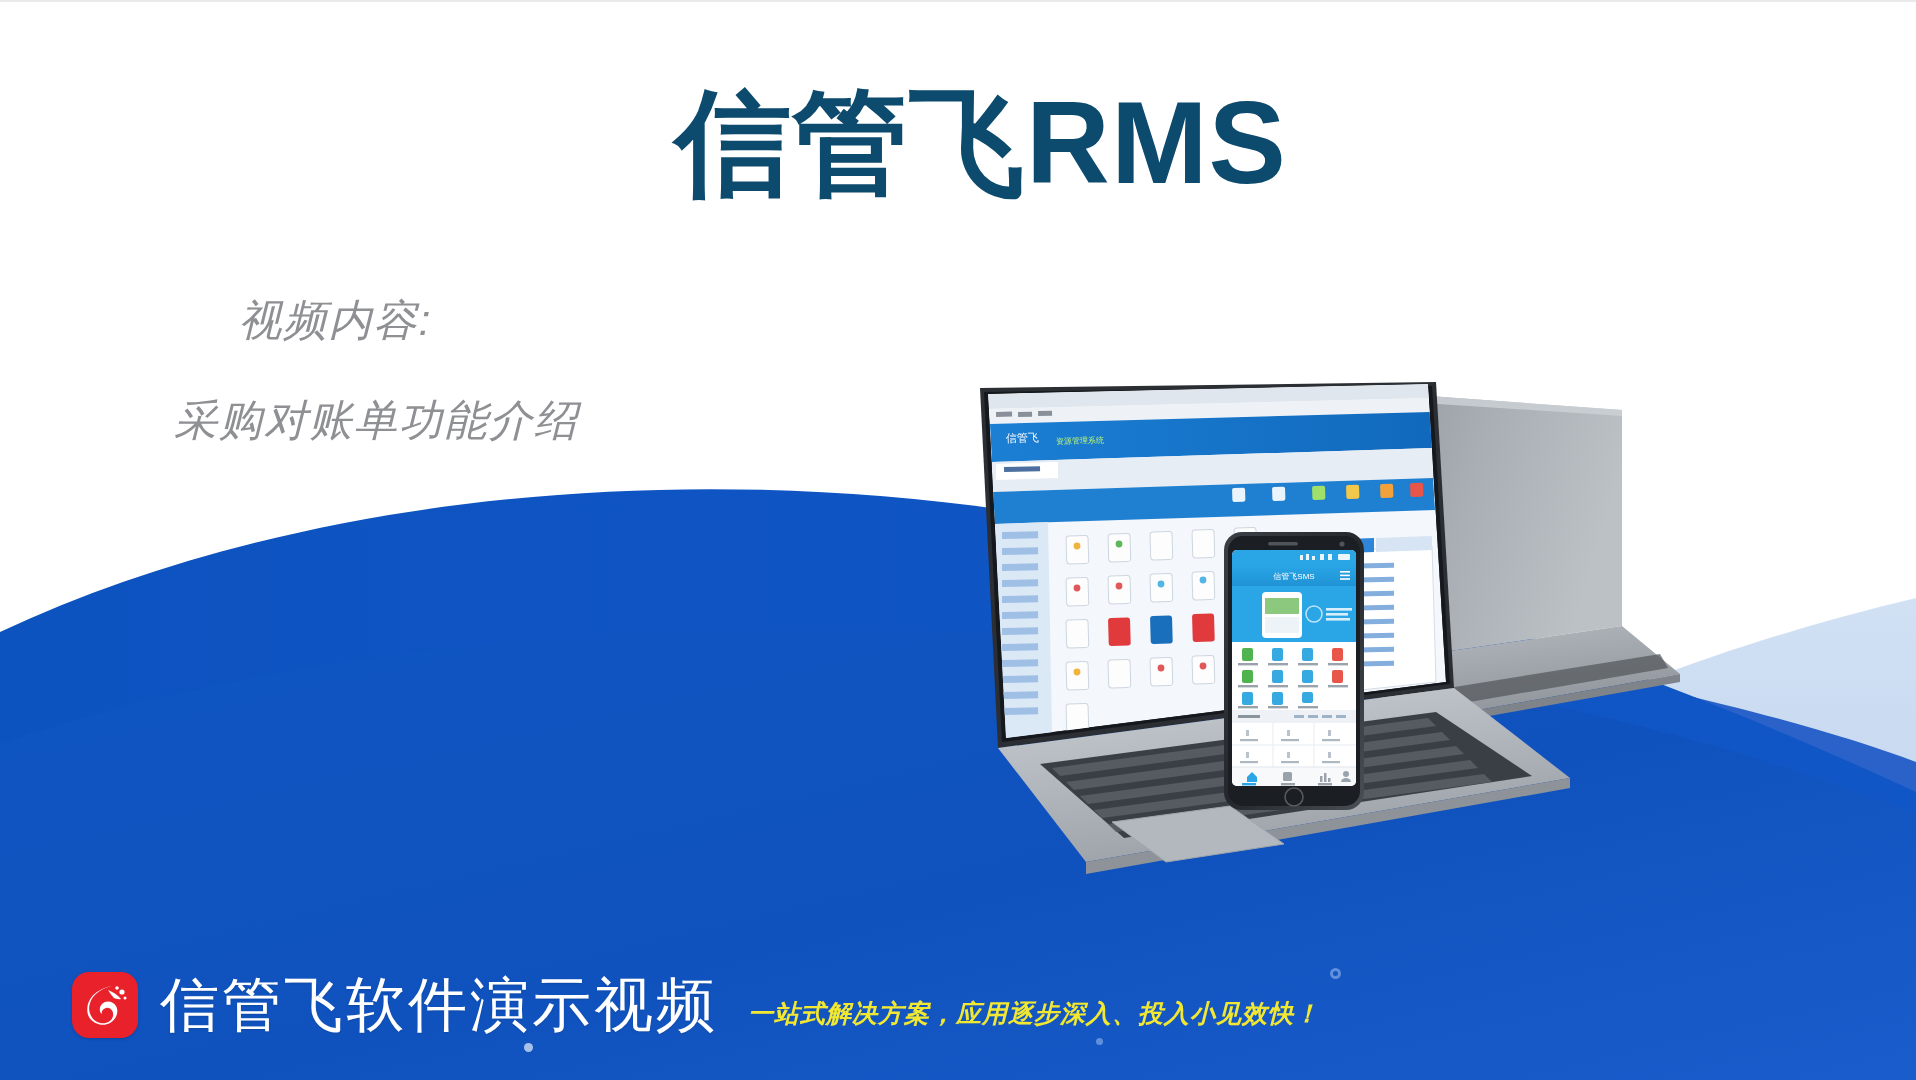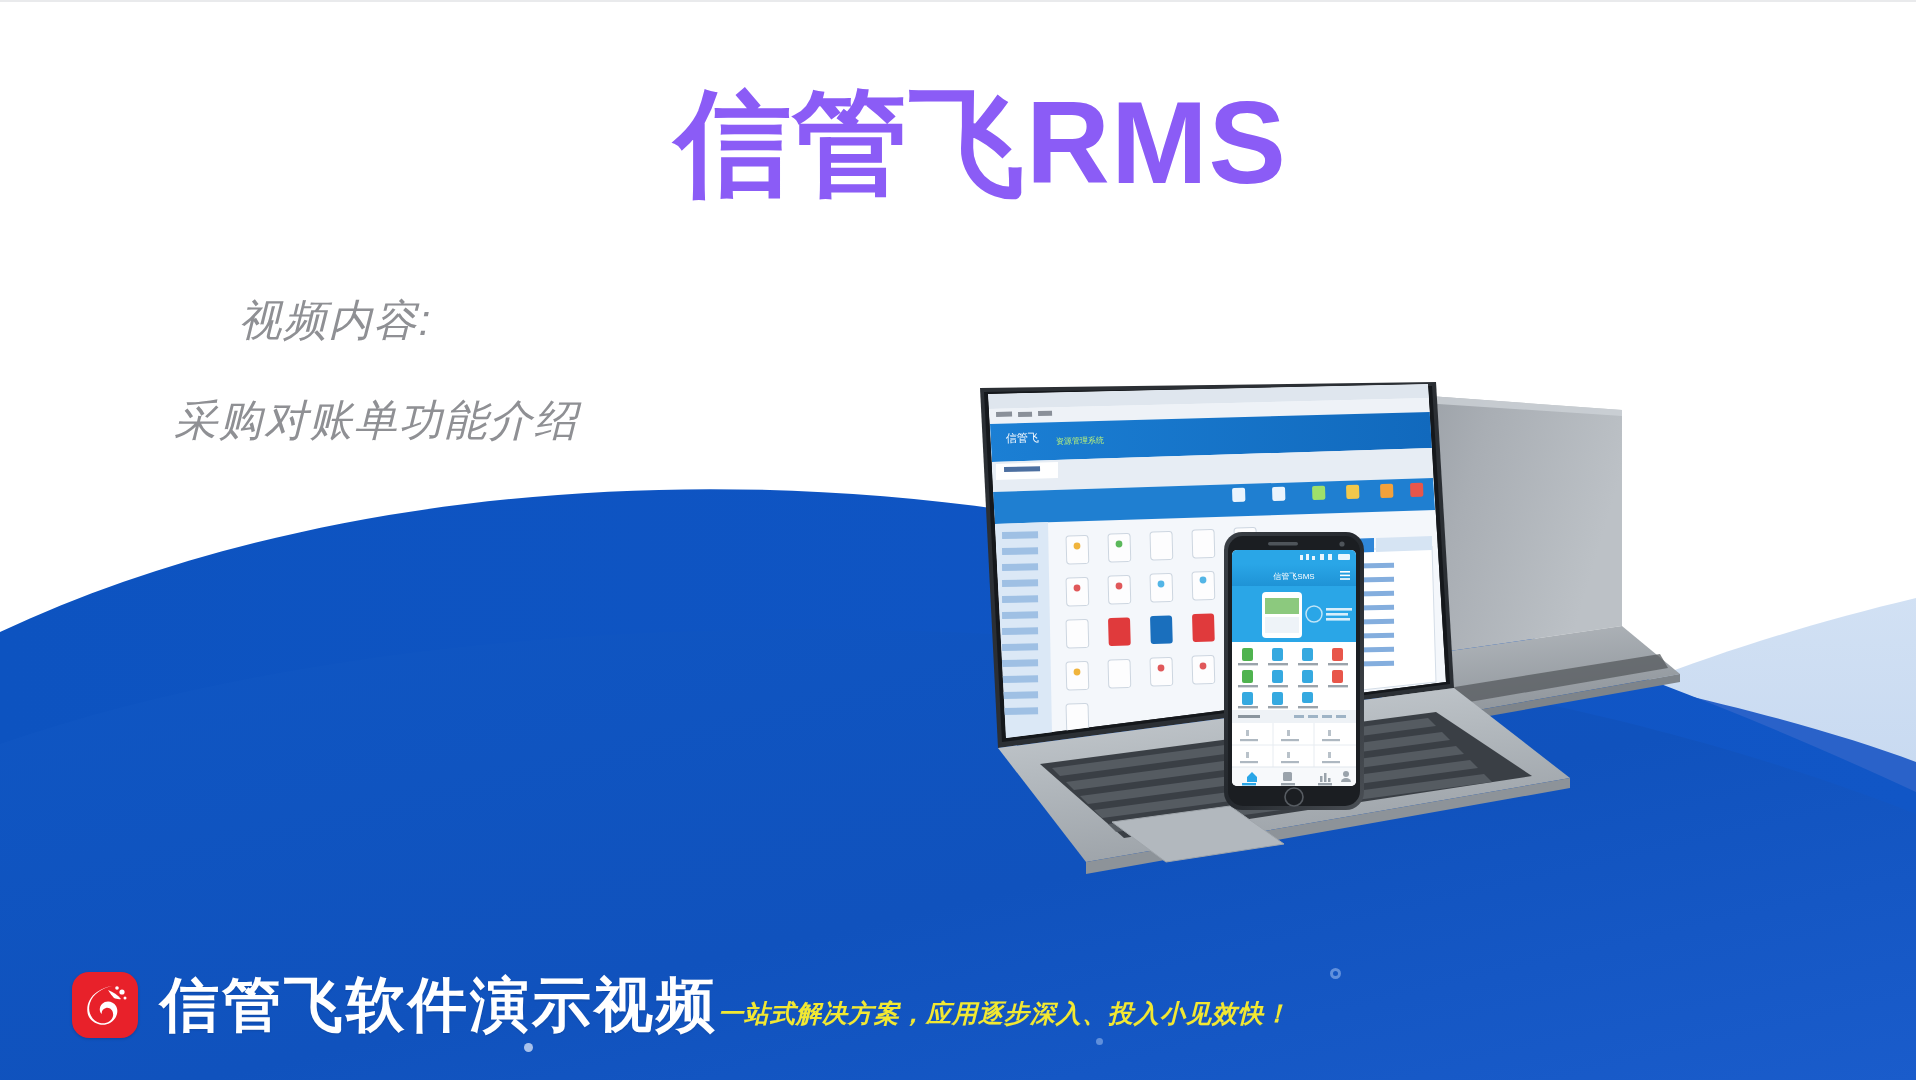--- a/index.html
+++ b/index.html
@@ -24,21 +24,21 @@
 
   
   #headline {
     position:absolute;
     left:0; top:78px;
     width:1916px;
     text-align:center;
     font-size:116px;
     font-weight:bold;
     letter-spacing:1px;
-    color:#8b5cf6;
+    color:#0c4a6e;
     line-height:1.1;
     white-space:nowrap;
     padding-left:46px;
   }
 
   
   #subtitle-block {
     position:absolute;
     left:92px; top:286px;
     color:#8f9094;
@@ -71,28 +71,29 @@
     border-radius:17px;
     background:#e8212a;
     position:relative;
     flex:0 0 auto;
     box-shadow:0 1px 3px rgba(0,0,0,.18);
   }
   #brand-logo svg { position:absolute; left:0; top:0; width:66px; height:66px; }
   #brand-name {
     margin-left:22px;
     font-size:59px;
-    font-weight:bold;
+    font-weight:normal;
     color:#ffffff;
     letter-spacing:3px;
     line-height:1;
     white-space:nowrap;
     text-shadow:0 1px 2px rgba(0,0,0,.12);
   }
   #brand-tagline {
+    margin-left:30px;
     margin-top:16px;
     font-size:25px;
     font-weight:bold;
     font-style:italic;
     color:#f2e832;
     letter-spacing:1px;
     white-space:nowrap;
   }
 
   

